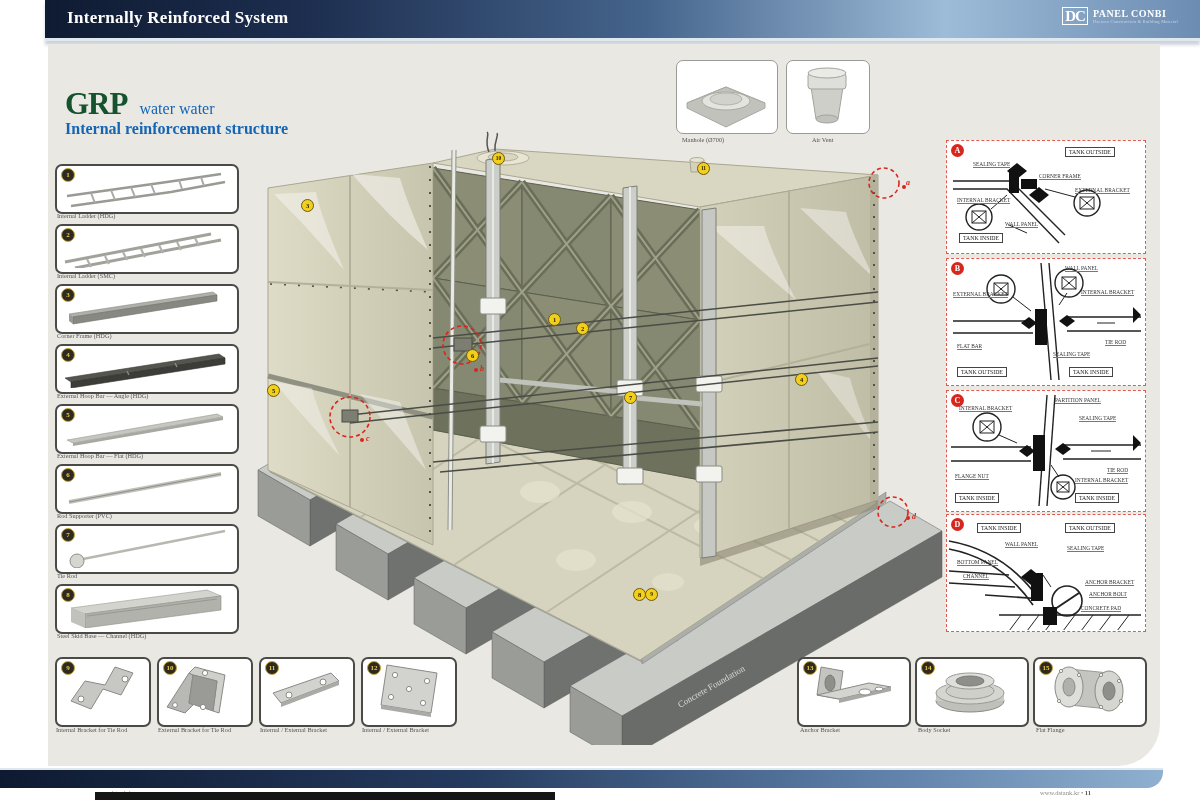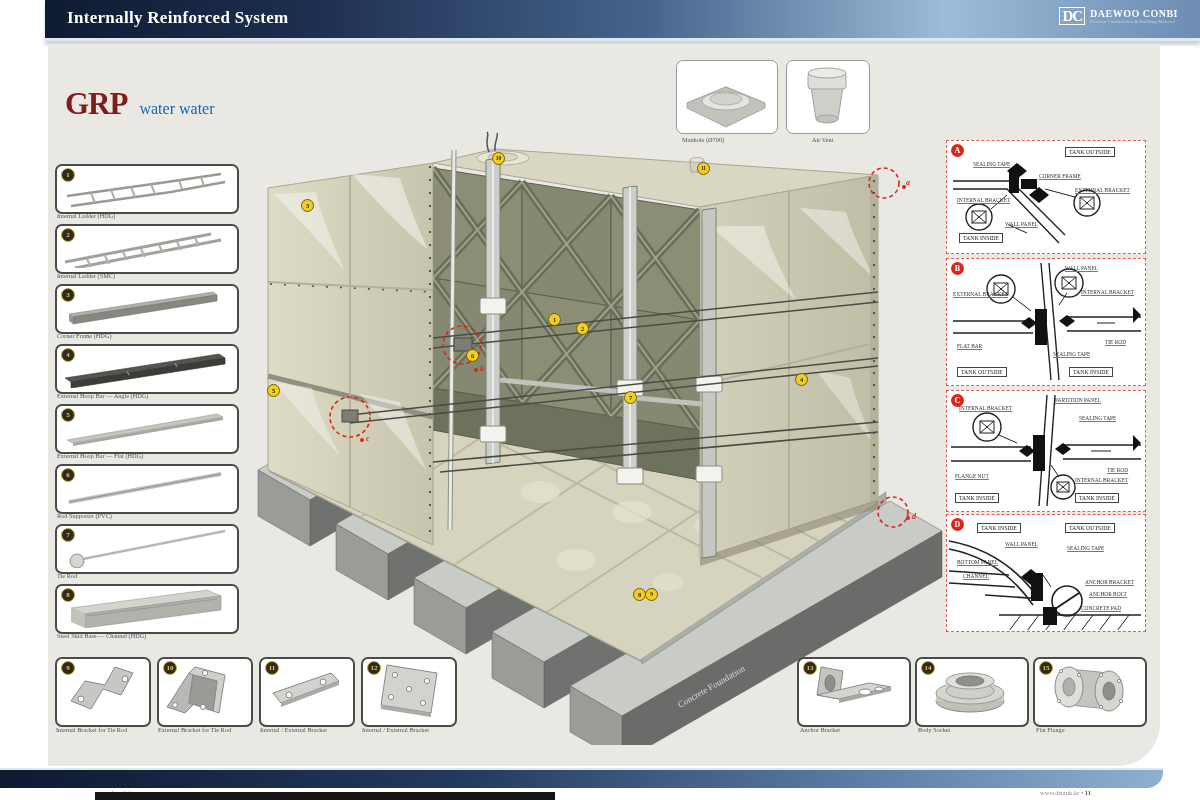--- a/index.html
+++ b/index.html
@@ -11,21 +11,21 @@
     background:linear-gradient(90deg,#0f1b32 0%,#1c2d4e 22%,#45648c 52%,#9dbcd8 78%,#6c8cb2 100%);
     border-bottom:3px solid #dfe7ef;box-shadow:0 4px 3px rgba(60,80,110,.25);}
   .header-title{position:absolute;left:22px;top:8px;color:#fff;font-size:17px;font-weight:bold;letter-spacing:.3px;}
   .brand{position:absolute;right:22px;top:7px;display:flex;align-items:center;gap:5px;color:#fff;}
   .brand-mono{font-size:15px;font-weight:bold;border:1.5px solid #fff;padding:0 2px;letter-spacing:-1px;line-height:16px;}
   .brand-name{font-size:10px;font-weight:bold;letter-spacing:.5px;line-height:10px;}
   .brand-tag{font-size:4.5px;color:#c7d4e6;letter-spacing:.2px;}
   
   .content{position:absolute;left:48px;top:44px;width:1112px;height:722px;background:#eae8e3;
     border-bottom-right-radius:42px;}
-  .grp{color:#7f1d1d;font-size:31px;font-weight:bold;letter-spacing:-1px;}
+  .grp{color:#14532d;font-size:31px;font-weight:bold;letter-spacing:-1px;}
   .wt{color:#1565b5;font-size:16px;margin-left:8px;}
   .subtitle{color:#1565b5;font-size:16px;font-weight:bold;margin-top:-2px;}
   
   .pcard{position:absolute;background:#fff;border:2px solid #4a4a46;border-radius:7px;}
   .pnum{position:absolute;top:2px;left:4px;width:12px;height:12px;border-radius:50%;
     background:#2e2a1e;border:1.5px solid #c9a83c;color:#eec94f;font-size:7px;font-weight:bold;
     text-align:center;line-height:12px;}
   .plabel{position:absolute;font-size:6.3px;color:#555;white-space:nowrap;}
   
   .dpanel{position:absolute;left:0;width:200px;background:#fff;border:1.5px dashed #e05a50;box-sizing:border-box;}
@@ -49,33 +49,34 @@
 </head>
 <body>
 
 <div class="page">
 
   <div class="header">
     <span class="header-title">Internally Reinforced System</span>
     <div class="brand">
       <span class="brand-mono">DC</span>
       <span>
-        <div class="brand-name">DAEWOO CONBI</div>
+        <div class="brand-name">PANEL CONBI</div>
         <div class="brand-tag">Daewoo Construction &amp; Building Material</div>
       </span>
     </div>
   </div>
 
   <div class="content"></div>
 
   <div class="abs" style="left:65px;top:86px;">
     <div>
       <span class="grp">GRP</span>
       <span class="wt">water water</span>
     </div>
+    <div class="subtitle">Internal reinforcement structure</div>
   </div>
 
   <div class="pcard" style="left:676px;top:60px;width:100px;height:72px;border-width:1px;border-color:#9a9a96;">
     <svg class="dsvg" width="98" height="70" viewBox="0 0 98 70">
       <polygon points="10,42 49,26 88,42 49,60" fill="#d8d8d3" stroke="#a8a8a3"></polygon>
       <polygon points="10,42 49,26 88,42 88,47 49,66 10,47" fill="#c2c2bd" stroke="#a8a8a3"></polygon>
       <ellipse cx="49" cy="40" rx="24" ry="9" fill="#e4e4df" stroke="#aaaaa5"></ellipse>
       <ellipse cx="49" cy="38" rx="16" ry="6" fill="#d2d2cd" stroke="#b4b4af"></ellipse>
     </svg>
   </div>

